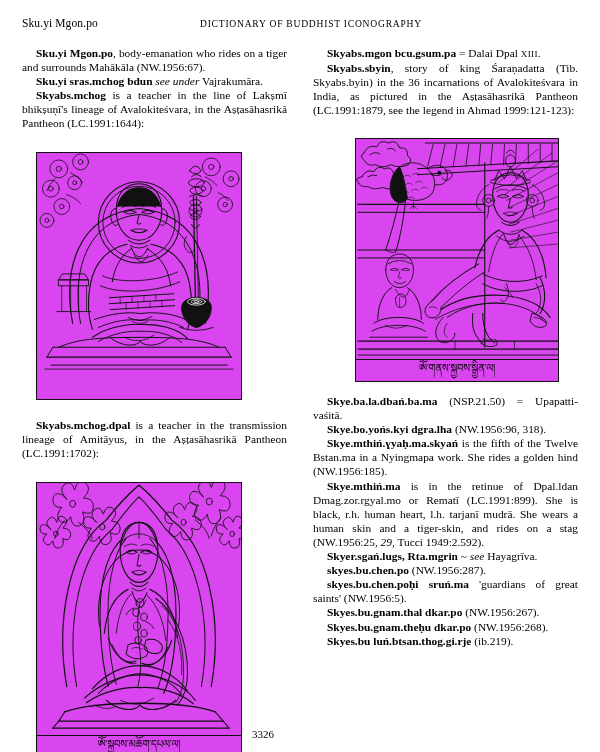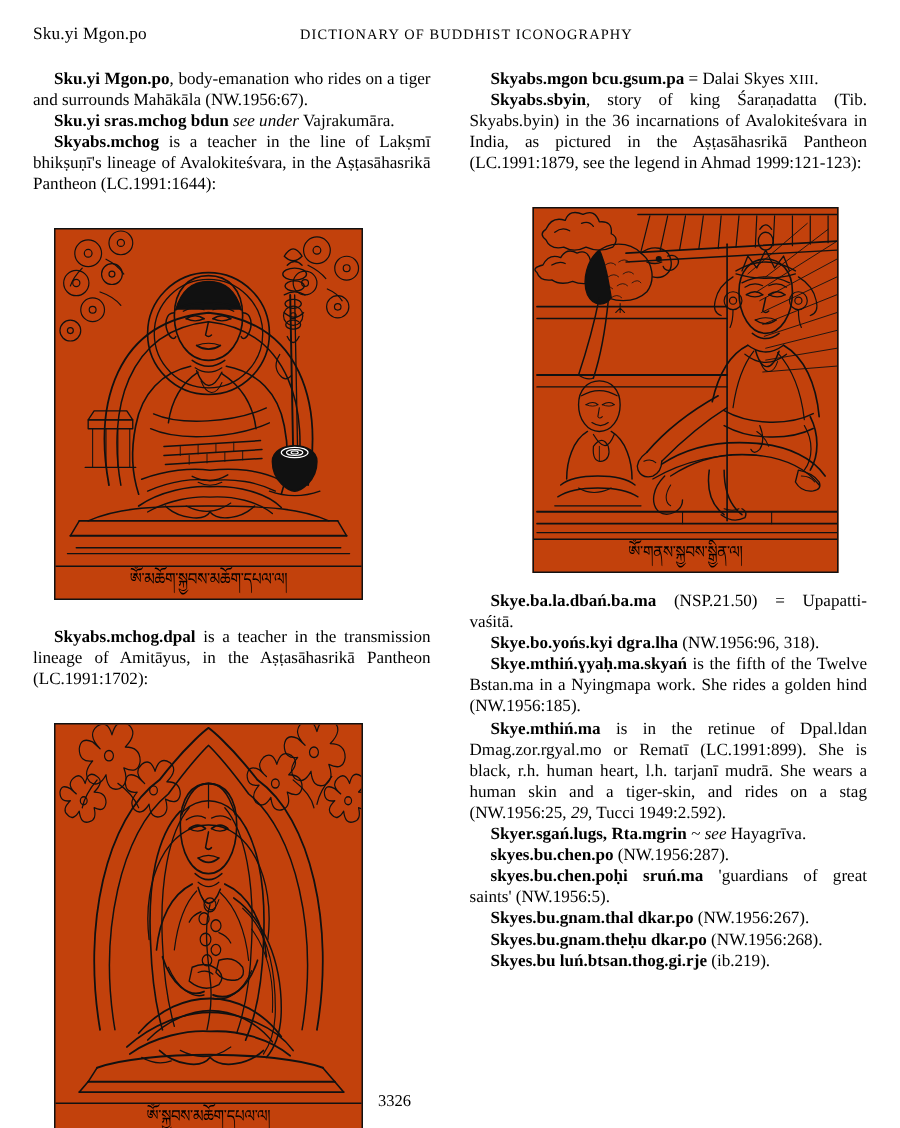--- a/index.html
+++ b/index.html
@@ -56,21 +56,21 @@
   i { font-style: italic; margin-top: 26px; }
   .sc {
     font-size: 9.2px;
     letter-spacing: 0.3px;
   }
 
   
   .fig {
     position: absolute;
     border: 1.3px solid #111;
-    background: #c2410c;
+    background: #d946ef;
     box-sizing: border-box;
     padding-left: 12px;
   }
   .fig-canvas {
     position: absolute;
     left: 0; right: 0; top: 0;
     bottom: 22px;
     overflow: hidden;
   }
   .fig-caption {
@@ -261,23 +261,20 @@
           <path d="M16 196 L190 196" stroke-width="1.2"></path>
           <path d="M22 196 C40 188 60 186 103 186 C146 186 166 188 184 196" stroke-width="1"></path>
           <path d="M10 206 L196 206" stroke-width="1.2"></path>
           <path d="M14 214 L192 214" stroke-width="1"></path>
           <path d="M16 196 L10 206 M190 196 L196 206"></path>
 
           <path d="M8 218 L198 218" stroke-width="0.8"></path>
         </g>
       </svg>
     </div>
-    <div class="fig-caption">
-      <span class="tib">ༀ་མཆོག་སྐྱབས་མཆོག་དཔལ་ལ།</span>
-    </div>
   </div>
 
   <div id="left-block-2">
       <p class="para"><b>Skyabs.mchog.dpal</b><span> is a teacher in the transmission lineage of Amitāyus, in the Aṣṭasāhasrikā Pantheon (LC.1991:1702):</span></p>
     </div>
 
   <div class="fig" id="fig-skyabs-mchog-dpal">
     <div class="fig-canvas">
       <svg viewBox="0 0 206 218" preserveAspectRatio="none">
         <g fill="none" stroke="#111" stroke-width="1" stroke-linecap="round" stroke-linejoin="round">
@@ -384,21 +381,21 @@
           <path d="M22 206 L16 212 M188 206 L194 212"></path>
         </g>
       </svg>
     </div>
     <div class="fig-caption">
       <span class="tib">ༀ་སྐྱབས་མཆོག་དཔལ་ལ།</span>
     </div>
   </div>
 
   <div id="right-block-1">
-      <p class="para"><b>Skyabs.mgon bcu.gsum.pa</b><span> = Dalai Skyes </span><span class="sc">XIII</span><span>.</span></p>
+      <p class="para"><b>Skyabs.mgon bcu.gsum.pa</b><span> = Dalai Dpal </span><span class="sc">XIII</span><span>.</span></p>
       <p class="para"><b>Skyabs.sbyin</b><span>, story of king Śaraṇadatta (Tib. Skyabs.byin) in the 36 incarnations of Avalokiteśvara in India, as pictured in the Aṣṭasāhasrikā Pantheon (LC.1991:1879, see the legend in Ahmad 1999:121-123):</span></p>
     </div>
 
   <div class="fig" id="fig-skyabs-sbyin">
     <div class="fig-canvas">
       <svg viewBox="0 0 204 222" preserveAspectRatio="none">
         <g fill="none" stroke="#111" stroke-width="1" stroke-linecap="round" stroke-linejoin="round">
 
           <path d="M70 4 L204 4" stroke-width="1.1"></path>
           <path d="M62 30 L204 22" stroke-width="1.2"></path>

